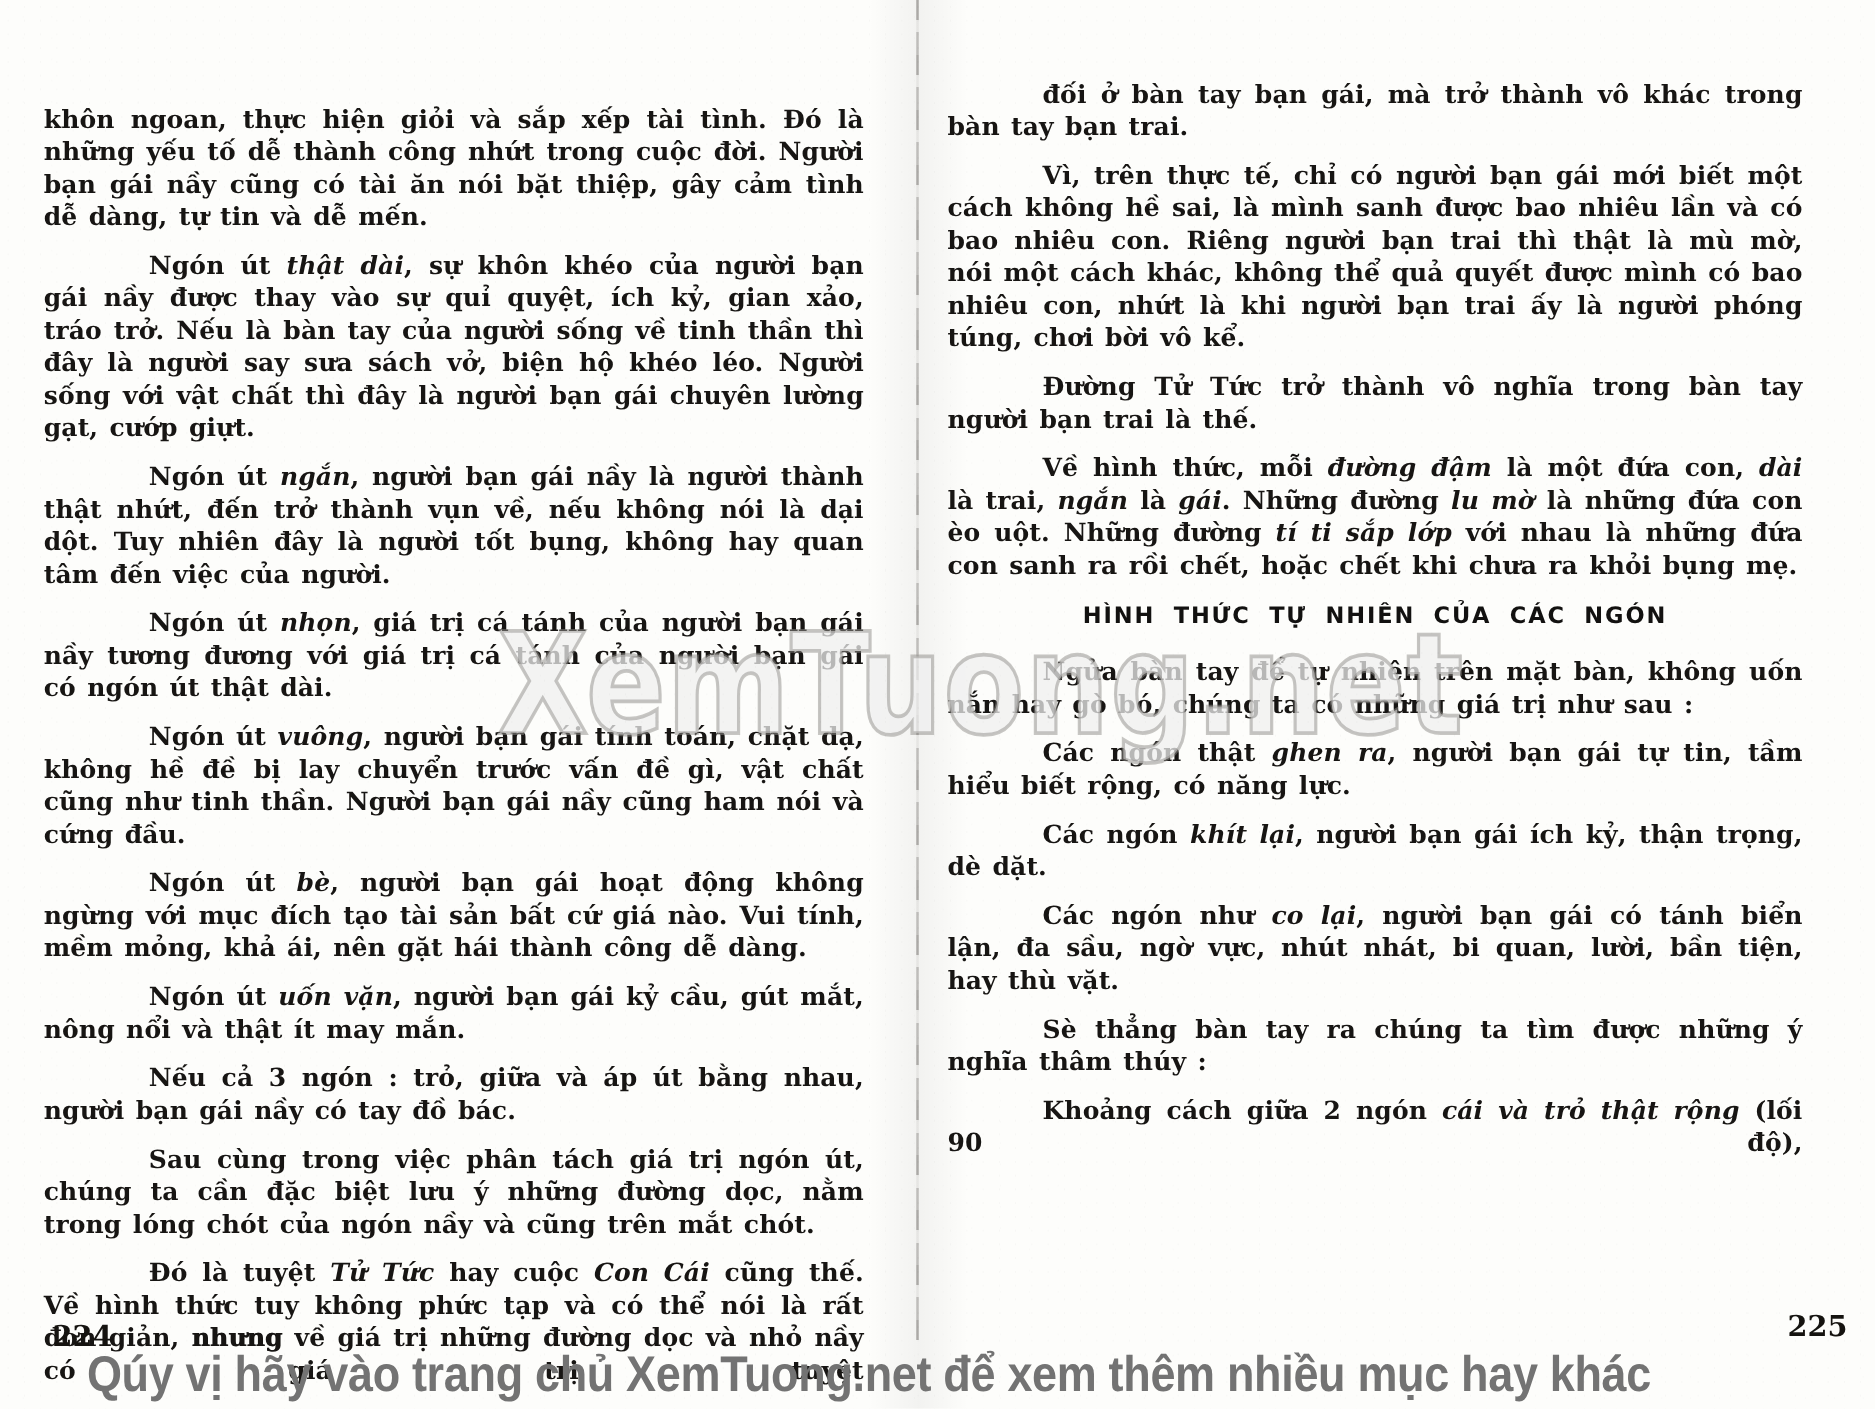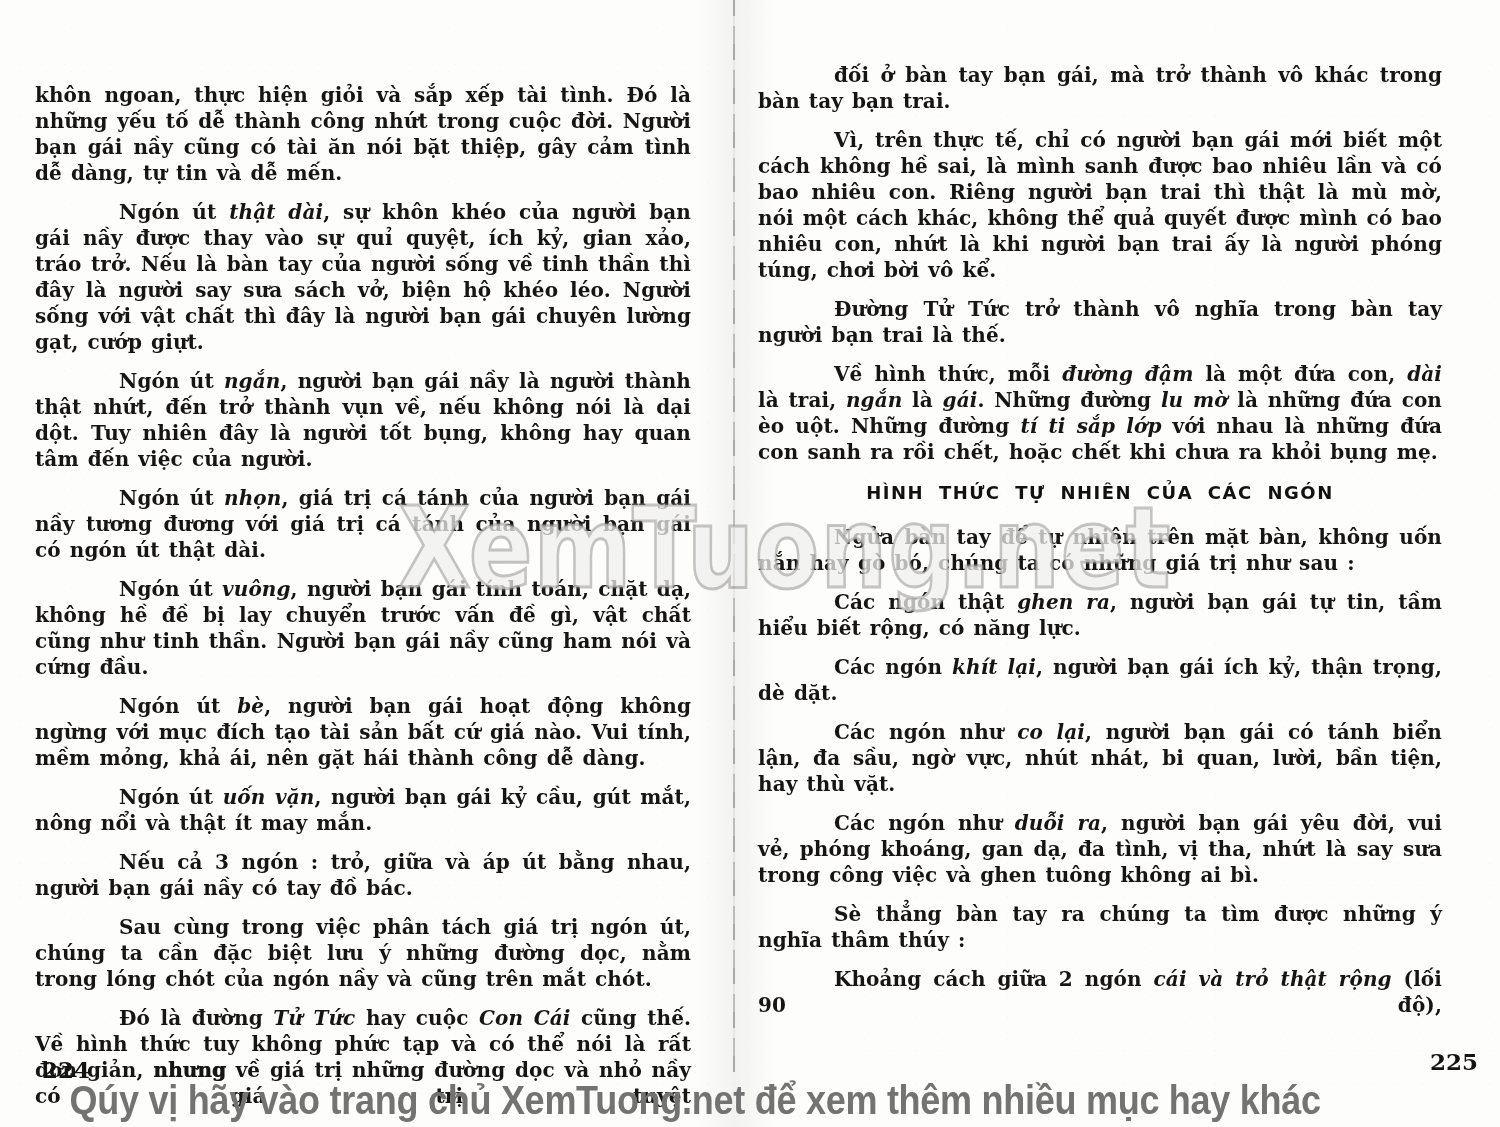--- a/index.html
+++ b/index.html
@@ -88,38 +88,37 @@
   <div>
       <p class="para noindent"><span>khôn ngoan, thực hiện giỏi và sắp xếp tài tình. Đó là những yếu tố dễ thành công nhứt trong cuộc đời. Người bạn gái nầy cũng có tài ăn nói bặt thiệp, gây cảm tình dễ dàng, tự tin và dễ mến.</span></p>
       <p class="para"><span>Ngón út </span><i>thật dài</i><span>, sự khôn khéo của người bạn gái nầy được thay vào sự quỉ quyệt, ích kỷ, gian xảo, tráo trở. Nếu là bàn tay của người sống về tinh thần thì đây là người say sưa sách vở, biện hộ khéo léo. Người sống với vật chất thì đây là người bạn gái chuyên lường gạt, cướp giựt.</span></p>
       <p class="para"><span>Ngón út </span><i>ngắn</i><span>, người bạn gái nầy là người thành thật nhứt, đến trở thành vụn về, nếu không nói là dại dột. Tuy nhiên đây là người tốt bụng, không hay quan tâm đến việc của người.</span></p>
       <p class="para"><span>Ngón út </span><i>nhọn</i><span>, giá trị cá tánh của người bạn gái nầy tương đương với giá trị cá tánh của người bạn gái có ngón út thật dài.</span></p>
       <p class="para"><span>Ngón út </span><i>vuông</i><span>, người bạn gái tính toán, chặt dạ, không hề đề bị lay chuyển trước vấn đề gì, vật chất cũng như tinh thần. Người bạn gái nầy cũng ham nói và cứng đầu.</span></p>
       <p class="para"><span>Ngón út </span><i>bè</i><span>, người bạn gái hoạt động không ngừng với mục đích tạo tài sản bất cứ giá nào. Vui tính, mềm mỏng, khả ái, nên gặt hái thành công dễ dàng.</span></p>
       <p class="para"><span>Ngón út </span><i>uốn vặn</i><span>, người bạn gái kỷ cầu, gút mắt, nông nổi và thật ít may mắn.</span></p>
       <p class="para"><span>Nếu cả 3 ngón : trỏ, giữa và áp út bằng nhau, người bạn gái nầy có tay đồ bác.</span></p>
       <p class="para"><span>Sau cùng trong việc phân tách giá trị ngón út, chúng ta cần đặc biệt lưu ý những đường dọc, nằm trong lóng chót của ngón nầy và cũng trên mắt chót.</span></p>
-      <p class="para flush"><span>Đó là đường </span><i>Tử Tức</i><span> hay cuộc </span><i>Con Cái</i><span> cũng thế. Về hình thức tuy không phức tạp và có thể nói là rất đơn giản, </span><b>nhưng</b><span> về giá trị những đường dọc và nhỏ nầy có giá trị tuyệt</span></p>
+      <p class="para flush"><span>Đó là tuyệt </span><i>Tử Tức</i><span> hay cuộc </span><i>Con Cái</i><span> cũng thế. Về hình thức tuy không phức tạp và có thể nói là rất đơn giản, </span><b>nhưng</b><span> về giá trị những đường dọc và nhỏ nầy có giá trị tuyệt</span></p>
     </div>
 </div>
 
 <div class="page-col right">
   <div>
       <p class="para noindent"><span>đối ở bàn tay bạn gái, mà trở thành vô khác trong bàn tay bạn trai.</span></p>
       <p class="para"><span>Vì, trên thực tế, chỉ có người bạn gái mới biết một cách không hề sai, là mình sanh được bao nhiêu lần và có bao nhiêu con. Riêng người bạn trai thì thật là mù mờ, nói một cách khác, không thể quả quyết được mình có bao nhiêu con, nhứt là khi người bạn trai ấy là người phóng túng, chơi bời vô kể.</span></p>
       <p class="para"><span>Đường Tử Tức trở thành vô nghĩa trong bàn tay người bạn trai là thế.</span></p>
       <p class="para"><span>Về hình thức, mỗi </span><i>đường đậm</i><span> là một đứa con, </span><i>dài</i><span> là trai, </span><i>ngắn</i><span> là </span><i>gái</i><span>. Những đường </span><i>lu mờ</i><span> là những đứa con èo uột. Những đường </span><i>tí ti sắp lớp</i><span> với nhau là những đứa con sanh ra rồi chết, hoặc chết khi chưa ra khỏi bụng mẹ.</span></p>
     </div>
   <h2 class="section-heading">HÌNH THỨC TỰ NHIÊN CỦA CÁC NGÓN</h2>
   <div>
       <p class="para"><span>Ngửa bàn tay để tự nhiên trên mặt bàn, không uốn nắn hay gò bó, chúng ta có những giá trị như sau :</span></p>
       <p class="para"><span>Các ngón thật </span><i>ghen ra</i><span>, người bạn gái tự tin, tầm hiểu biết rộng, có năng lực.</span></p>
       <p class="para"><span>Các ngón </span><i>khít lại</i><span>, người bạn gái ích kỷ, thận trọng, dè dặt.</span></p>
       <p class="para"><span>Các ngón như </span><i>co lại</i><span>, người bạn gái có tánh biển lận, đa sầu, ngờ vực, nhút nhát, bi quan, lười, bần tiện, hay thù vặt.</span></p>
-      <p class="para"><span>Các ngón như </span><i>duỗi ra</i><span>, người bạn gái yêu đời, vui vẻ, phóng khoáng, gan dạ, đa tình, vị tha, nhứt là say sưa trong công việc và ghen tuông không ai bì.</span></p>
       <p class="para"><span>Sè thẳng bàn tay ra chúng ta tìm được những ý nghĩa thâm thúy :</span></p>
       <p class="para flush"><span>Khoảng cách giữa 2 ngón </span><i>cái và trỏ thật rộng</i><span> (lối 90 độ),</span></p>
     </div>
 </div>
 
 <div class="watermark">XemTuong.net</div>
 
 <div class="page-number left">224</div>
 <div class="page-number right">225</div>
 

